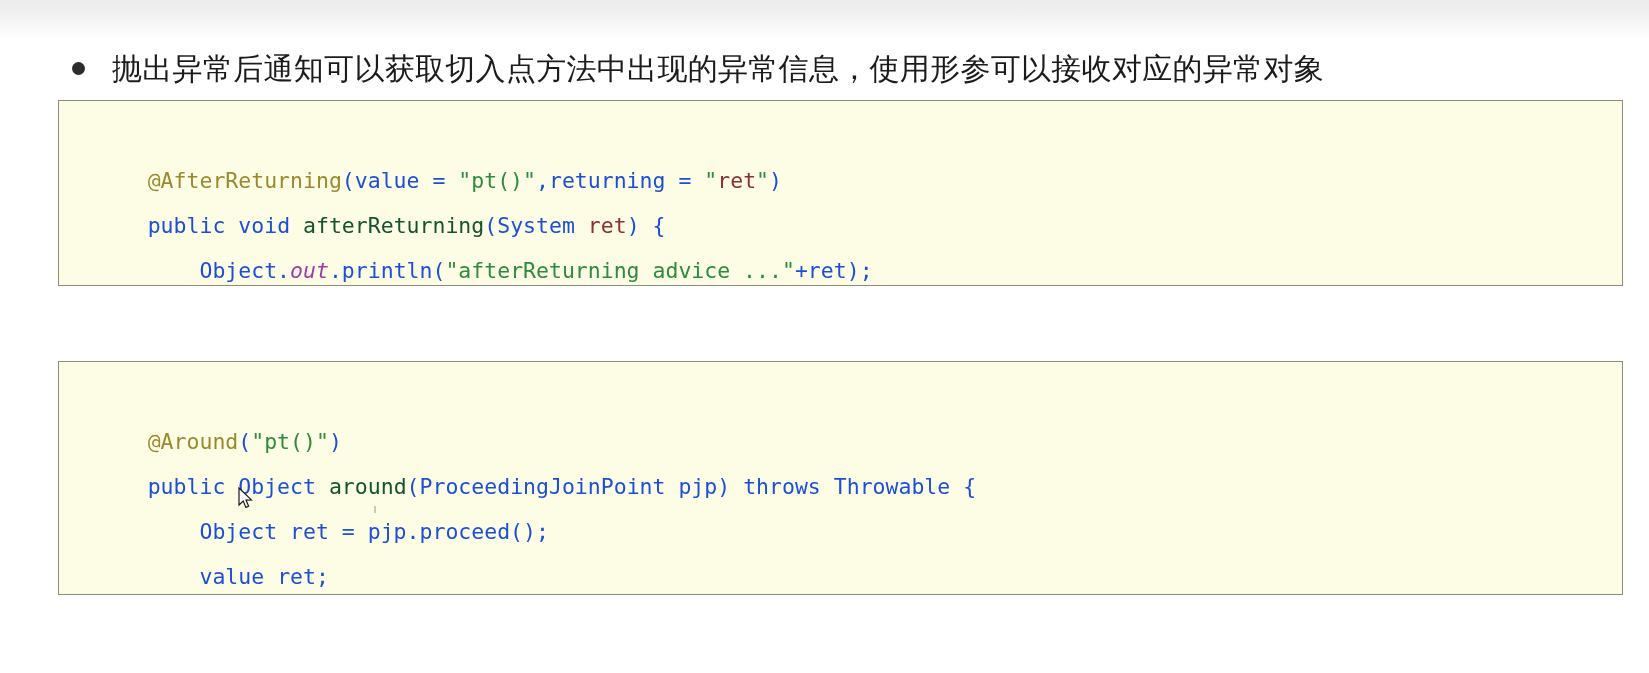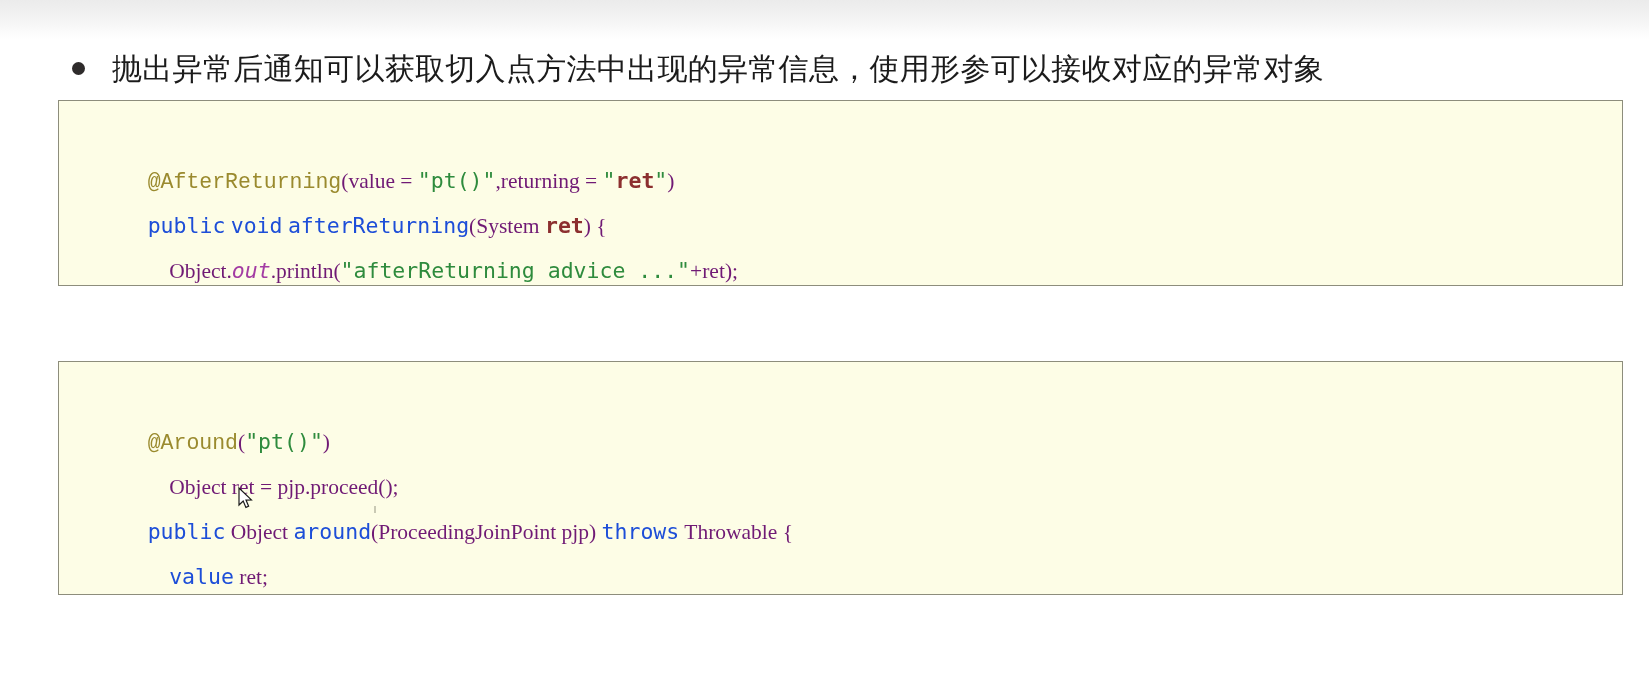--- a/index.html
+++ b/index.html
@@ -78,27 +78,27 @@
   }
   #code-block-1 { left: 58px; top: 100px; width: 1565px; height: 186px; }
   #code-block-2 { left: 58px; top: 361px; width: 1565px; height: 234px; }
 
   .code-line {
     white-space: pre;
     height: 45px;
   }
 
   
-  .tok-annotation { color: #9a8a2e; font-family: Liberation Mono, monospace; }
+  .tok-annotation { color: #9a8a2e; }
   .tok-keyword    { color: #1d4ed8; }
-  .tok-method     { color: #1d4ed8; }
+  .tok-method     { color: #14532d; }
   .tok-string     { color: #2e8b3d; }
   .tok-field      { color: #a33ca3; font-style: italic; text-align: right; }
-  .tok-param      { color: #8c2f2f; font-weight: bold; }
-  .tok-plain      { color: #701a75; font-family: Liberation Serif, serif; }
+  .tok-param      { color: #8c2f2f; font-weight: normal; }
+  .tok-plain      { color: #1d4ed8; }
 
   
   #mouse-cursor {
     position: absolute;
     left: 238px;
     top: 487px;
     width: 16px;
     height: 24px;
     pointer-events: none;
   }
@@ -151,24 +151,24 @@
       
     </div>
   </div>
 
 
   <div class="code-block" id="code-block-2">
     <div class="code-line">
       <span class="tok-annotation">@Around</span><span class="tok-plain">(</span><span class="tok-string">"pt()"</span><span class="tok-plain">)</span>
     </div>
     <div class="code-line">
-      <span class="tok-plain">    Object ret = pjp.proceed();</span>
+      <span class="tok-keyword">public</span><span class="tok-plain"> Object </span><span class="tok-method">around</span><span class="tok-plain">(ProceedingJoinPoint pjp) </span><span class="tok-keyword">throws</span><span class="tok-plain"> Throwable {</span>
     </div>
     <div class="code-line">
-      <span class="tok-keyword">public</span><span class="tok-plain"> Object </span><span class="tok-method">around</span><span class="tok-plain">(ProceedingJoinPoint pjp) </span><span class="tok-keyword">throws</span><span class="tok-plain"> Throwable {</span>
+      <span class="tok-plain">    Object ret = pjp.proceed();</span>
     </div>
     <div class="code-line">
       <span class="tok-plain">    </span><span class="tok-keyword">value</span><span class="tok-plain"> ret;</span>
     </div>
     <div class="code-line">
       
     </div>
   </div>
 
   <div id="caret-artifact"></div>

